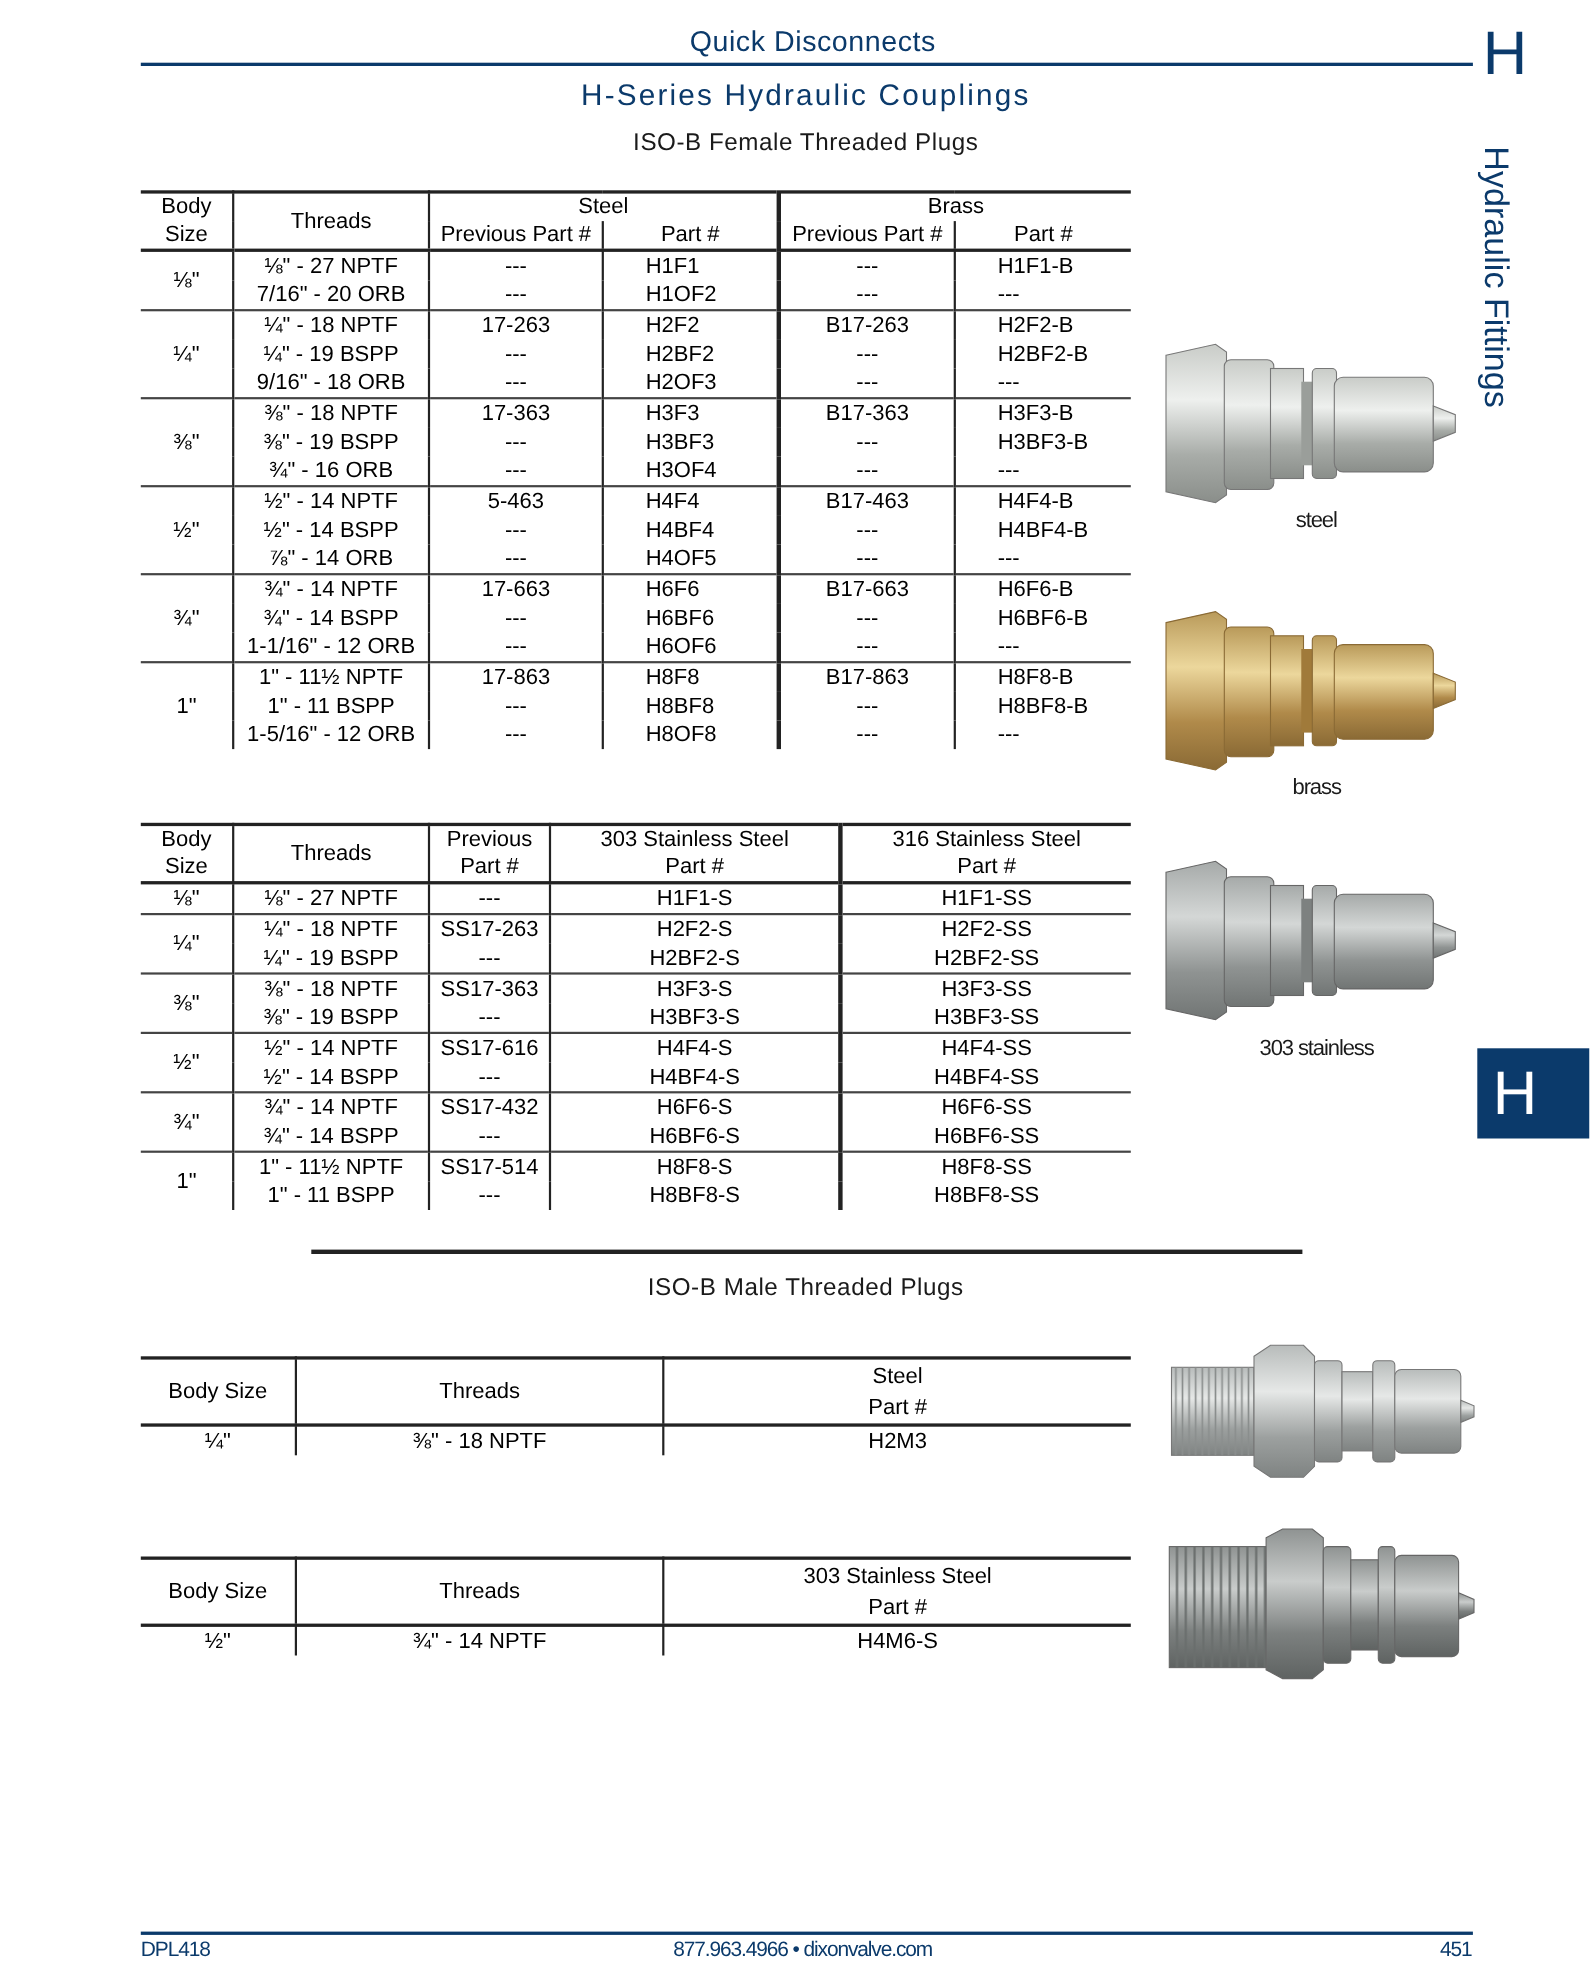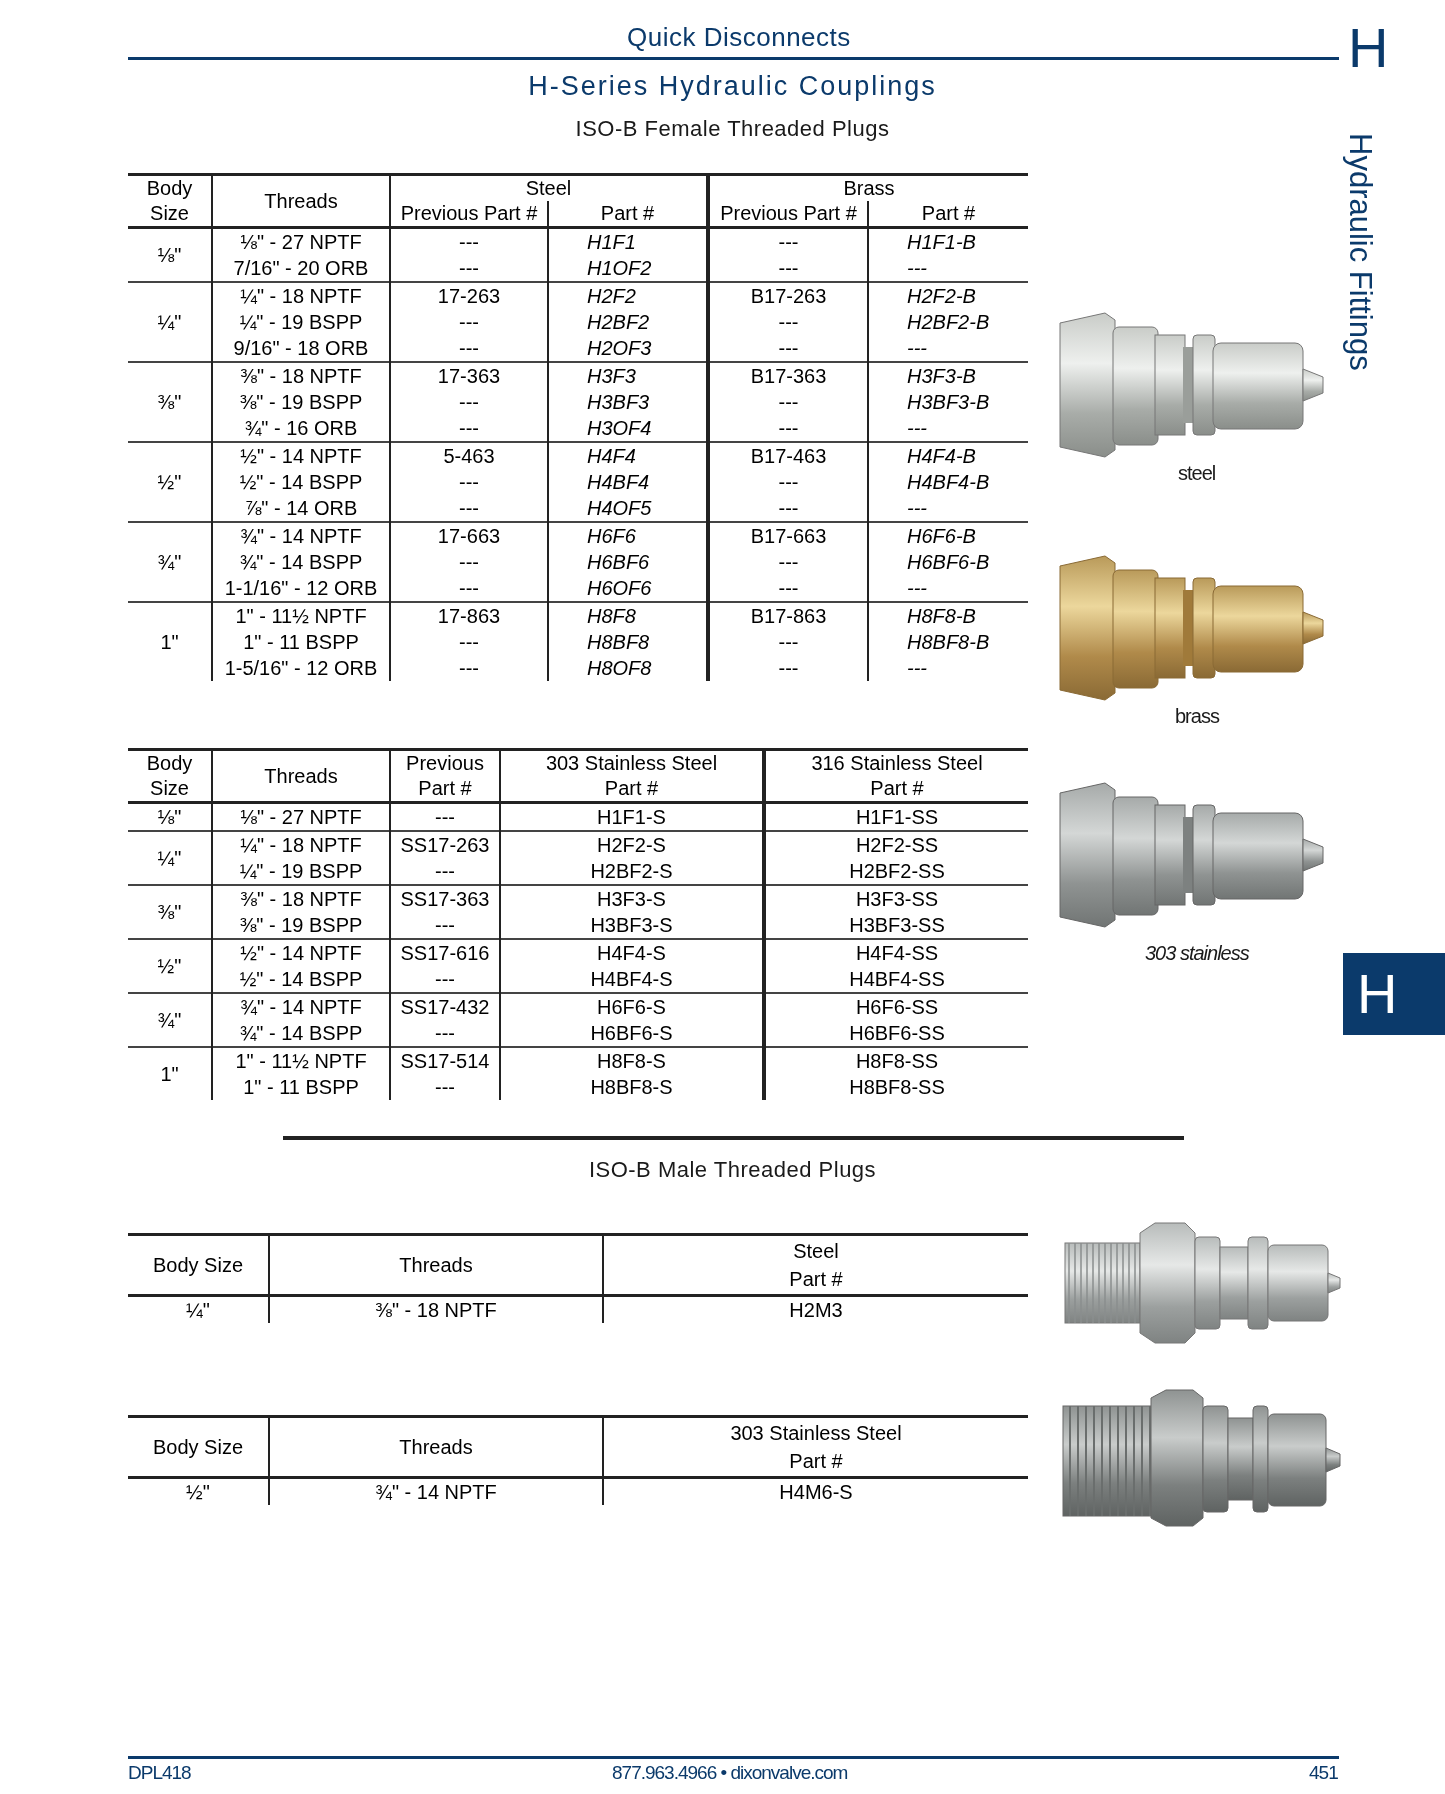--- a/index.html
+++ b/index.html
@@ -18,21 +18,21 @@
   .subtitle { position: absolute; left: 0; width: 1465px; text-align: center; color: #1a1a1a; font-size: 22px; letter-spacing: 0.5px; }
 
   table.spec { position: absolute; border-collapse: collapse; font-size: 20px; color: #000000; }
   table.spec td, table.spec th { font-weight: normal; text-align: center; padding: 0; line-height: 26px; white-space: nowrap; }
   table.spec thead th { line-height: 25px; }
   .thick-top { border-top: 3px solid #222; }
   .thick-bottom { border-bottom: 3px solid #222; }
   .vline { border-left: 2px solid #222; }
   .vline-thick { border-left: 4px solid #222; }
   .group-sep td { border-top: 2px solid #444; }
-  .left-pad { text-align: left !important; padding-left: 38px !important; font-style: italic; }
+  .left-pad { text-align: left !important; padding-left: 38px !important; }
 
   .product-img { position: absolute; }
   .caption { position: absolute; font-size: 20px; color: #1a1a1a; letter-spacing: -1px; }
   .mid-rule { position: absolute; left: 283px; top: 1136px; width: 901px; height: 4px; background: #222; }
 
   .bottom-rule { position: absolute; left: 128px; top: 1756px; width: 1211px; height: 3px; background: #0b3a6b; }
   .footer { position: absolute; top: 1762px; font-size: 19px; color: #0b3a6b; letter-spacing: -1px; }
 </style>
 </head>
 <body>
@@ -345,21 +345,21 @@
       </linearGradient>
   </defs>
   <path d="M5,18 L50,8 L60,15 L60,145 L50,152 L5,142 Z" fill="url(#gSS)" stroke="#666"></path>
   <rect x="58" y="22" width="45" height="118" rx="6" fill="url(#gSS)" stroke="#666"></rect>
   <rect x="100" y="30" width="30" height="100" fill="url(#gSS)" stroke="#666"></rect>
   <rect x="128" y="42" width="12" height="76" fill="#7d8180"></rect>
   <rect x="138" y="30" width="22" height="100" rx="4" fill="url(#gSS)" stroke="#666"></rect>
   <rect x="158" y="38" width="90" height="86" rx="8" fill="url(#gSS)" stroke="#666"></rect>
   <path d="M248,64 L268,72 L268,88 L248,96 Z" fill="url(#gSS)" stroke="#666"></path>
 </svg>
-<div class="caption" style="left:1145px; top:942px;font-style:italic;">303 stainless</div>
+<div class="caption" style="left:1145px; top:942px;">303 stainless</div>
 
 <div class="mid-rule"></div>
 
 <div class="subtitle" style="top:1157px;">ISO-B Male Threaded Plugs</div>
 
 <table class="spec" id="t3" style="left:128px; top:1233px; width:900px;">
   <colgroup>
       <col style="width:141px">
       <col style="width:334px">
       <col style="width:425px">

